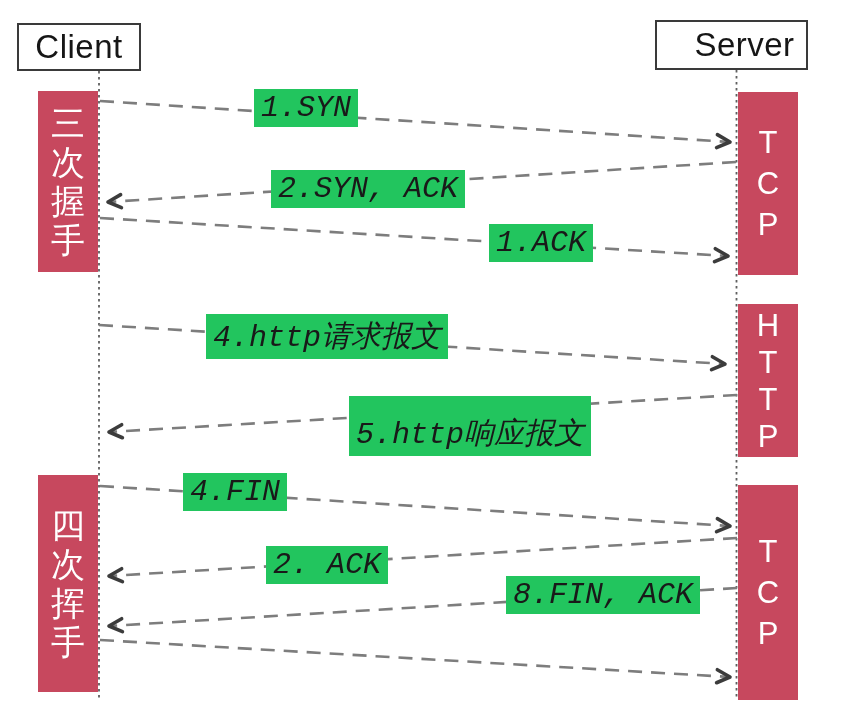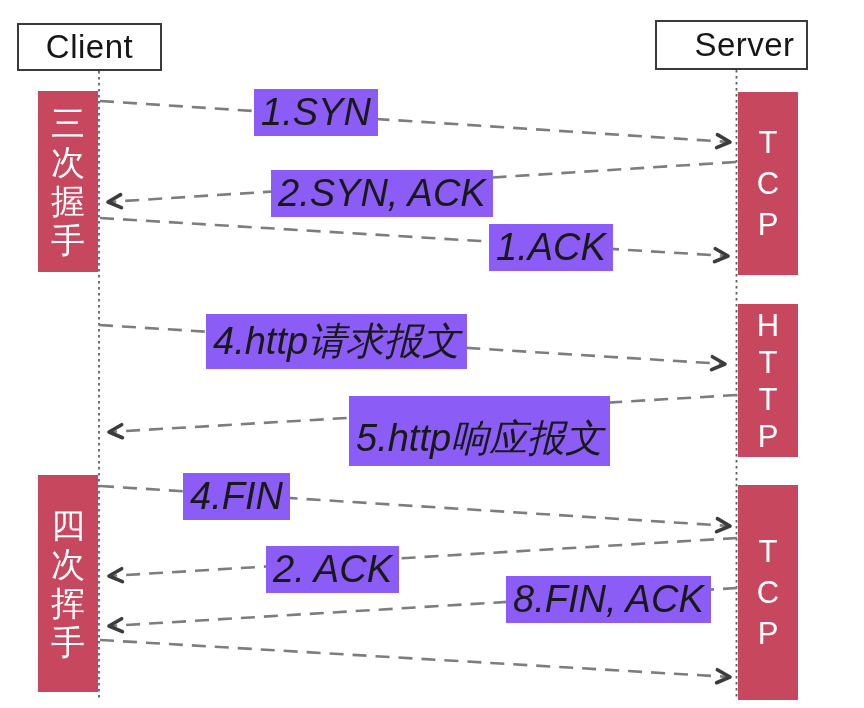--- a/index.html
+++ b/index.html
@@ -26,25 +26,26 @@
     align-items:center;justify-content:center;
     color:#ffffff;
   }
   .bar .vchar{display:block;text-align:center;}
   .bar.cjk .vchar{font-size:34px;line-height:39px;}
   .bar.latin .vchar{font-size:31px;}
   .bar.lh41 .vchar{line-height:41px;}
   .bar.lh37 .vchar{line-height:37px;}
   .msg-label{
     position:absolute;z-index:4;
-    background:#8b5cf6;
+    background:#22c55e;
     font-style:italic;
-    font-size:38px;color:#191919;
+    font-size:30px;color:#191919;
     padding:2px 7px;
     white-space:nowrap;
+    font-family:Liberation Mono, monospace;
   }
   .msg-label.pad-top{padding-top:17px;}
 </style>
 </head>
 <body>
 
 <div id="stage">
 
   <svg class="wires" width="864" height="708" viewBox="0 0 864 708">
     <defs>
@@ -60,21 +61,21 @@
     <line x1="736" y1="162" x2="108" y2="202" stroke="#7d7d7d" stroke-width="2.6" stroke-dasharray="14 9" marker-end="url(#arrow)"></line>
     <line x1="100" y1="218" x2="728" y2="256" stroke="#7d7d7d" stroke-width="2.6" stroke-dasharray="14 9" marker-end="url(#arrow)"></line>
     <line x1="99" y1="325" x2="725" y2="364" stroke="#7d7d7d" stroke-width="2.6" stroke-dasharray="14 9" marker-end="url(#arrow)"></line>
     <line x1="737" y1="395" x2="109" y2="432" stroke="#7d7d7d" stroke-width="2.6" stroke-dasharray="14 9" marker-end="url(#arrow)"></line>
     <line x1="100" y1="486" x2="730" y2="526" stroke="#7d7d7d" stroke-width="2.6" stroke-dasharray="14 9" marker-end="url(#arrow)"></line>
     <line x1="737" y1="538" x2="109" y2="576" stroke="#7d7d7d" stroke-width="2.6" stroke-dasharray="14 9" marker-end="url(#arrow)"></line>
     <line x1="737" y1="588" x2="109" y2="626" stroke="#7d7d7d" stroke-width="2.6" stroke-dasharray="14 9" marker-end="url(#arrow)"></line>
     <line x1="100" y1="640" x2="730" y2="677" stroke="#7d7d7d" stroke-width="2.6" stroke-dasharray="14 9" marker-end="url(#arrow)"></line>
   </svg>
 
-  <div class="actor-box" style="left:17px;top:23px;width:145px;height:48px;">
+  <div class="actor-box" style="left:17px;top:23px;width:124px;height:48px;">
     <span>Client</span>
   </div>
   <div class="actor-box" style="left:655px;top:20px;width:153px;height:50px;padding-left:26px;">
     <span>Server</span>
   </div>
 
   <div class="bar cjk" style="left:38px;top:91px;width:60px;height:181px;">
     <span class="vchar">三</span>
     <span class="vchar">次</span>
     <span class="vchar">握</span>

